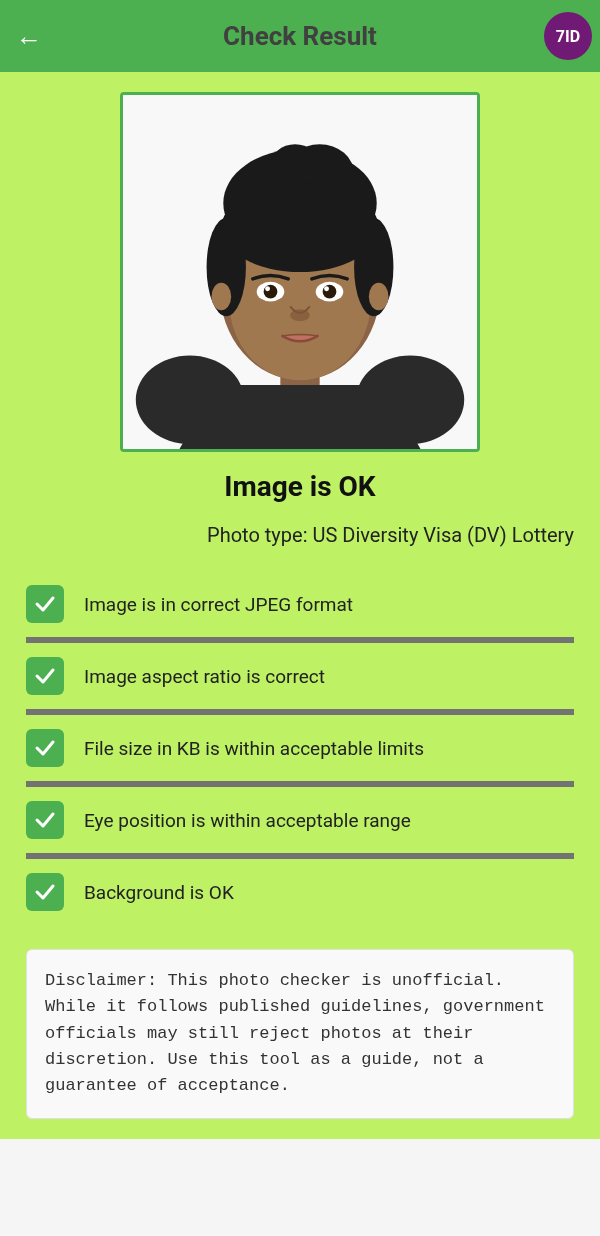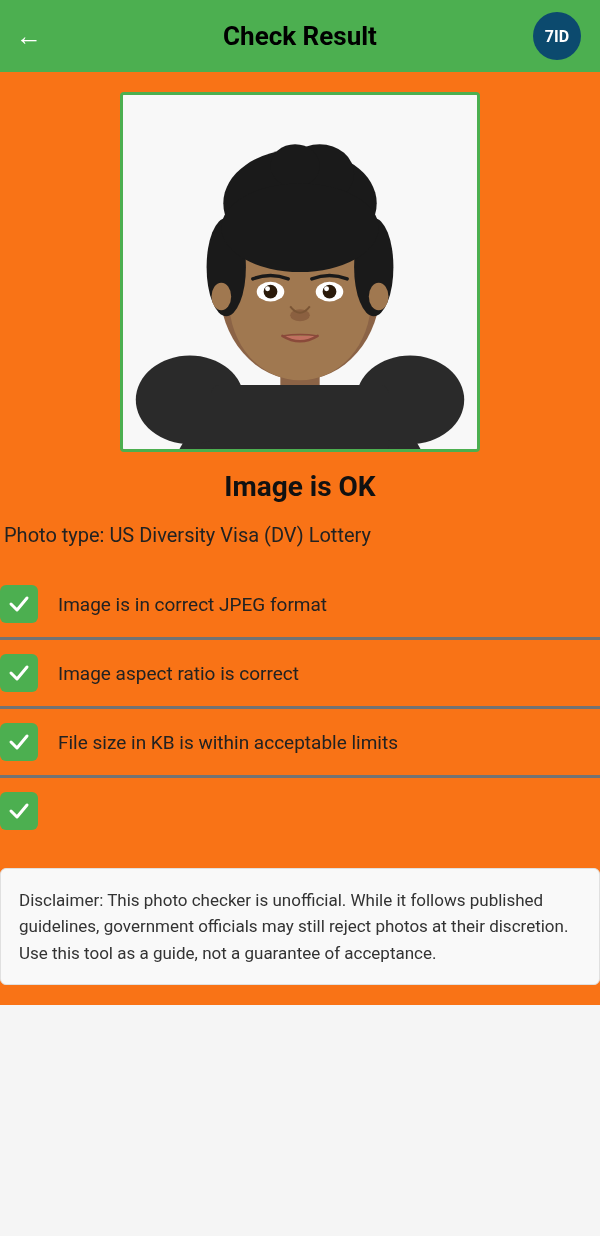--- a/index.html
+++ b/index.html
@@ -27,44 +27,44 @@
     .header-back {
       position: absolute;
       left: 16px;
       color: #fff;
       font-size: 26px;
       cursor: pointer;
       line-height: 1;
     }
 
     .header-title {
-      color: #000000;
+      color: #404040;
       font-size: 26px;
       font-weight: bold;
     }
 
     .header-logo {
       position: absolute;
-      right: 19px;
+      right: 8px;
       width: 48px;
       height: 48px;
       border-radius: 50%;
-      background: #0c4a6e;
+      background: #701a75;
       display: flex;
       align-items: center;
       justify-content: center;
       color: #fff;
       font-size: 16px;
       font-weight: bold;
     }
 
     
     .content {
-      padding: 20px 0;
-      background: #f97316;
+      padding: 20px 26px;
+      background: #bef264;
     }
 
     
     .photo-container {
       display: flex;
       justify-content: center;
       margin-bottom: 18px;
     }
 
     .photo-frame {
@@ -93,33 +93,34 @@
       color: #111;
       margin-bottom: 20px;
     }
 
     
     .photo-type {
       font-size: 20px;
       color: #222;
       margin-bottom: 24px;
       padding-left: 4px;
+      text-align: right;
     }
 
     
     .check-list {
       list-style: none;
       margin-bottom: 24px;
     }
 
     .check-item {
       display: flex;
       align-items: center;
       padding: 14px 0;
-      border-bottom: 3px solid #737373;
+      border-bottom: 6px solid #737373;
     }
 
     .check-item:last-child {
       border-bottom: none;
     }
 
     .check-icon {
       width: 38px;
       height: 38px;
       background: #4CAF50;
@@ -144,20 +145,21 @@
     
     .disclaimer {
       background: #f9f9f9;
       border: 1px solid #e0e0e0;
       border-radius: 6px;
       padding: 18px;
       font-size: 17px;
       color: #333;
       line-height: 1.55;
       margin-top: 8px;
+      font-family: Liberation Mono, monospace;
     }
   </style>
 </head>
 <body>
 
 <div class="header">
   <span class="header-back">←</span>
   <span class="header-title">Check Result</span>
   <div class="header-logo">7ID</div>
 </div>
@@ -245,18 +247,27 @@
         </svg>
       </div>
       <span class="check-label">File size in KB is within acceptable limits</span>
     </li>
     <li class="check-item">
       <div class="check-icon">
         <svg viewBox="0 0 22 22" fill="none" xmlns="http://www.w3.org/2000/svg">
           <polyline points="3,11 9,17 19,5" stroke="#fff" stroke-width="3" stroke-linecap="round" stroke-linejoin="round"></polyline>
         </svg>
       </div>
+      <span class="check-label">Eye position is within acceptable range</span>
+    </li>
+    <li class="check-item">
+      <div class="check-icon">
+        <svg viewBox="0 0 22 22" fill="none" xmlns="http://www.w3.org/2000/svg">
+          <polyline points="3,11 9,17 19,5" stroke="#fff" stroke-width="3" stroke-linecap="round" stroke-linejoin="round"></polyline>
+        </svg>
+      </div>
+      <span class="check-label">Background is OK</span>
     </li>
   </ul>
 
   <div class="disclaimer">Disclaimer: This photo checker is unofficial. While it follows published guidelines, government officials may still reject photos at their discretion. Use this tool as a guide, not a guarantee of acceptance.</div>
 
 </div>
 
 </body></html>

